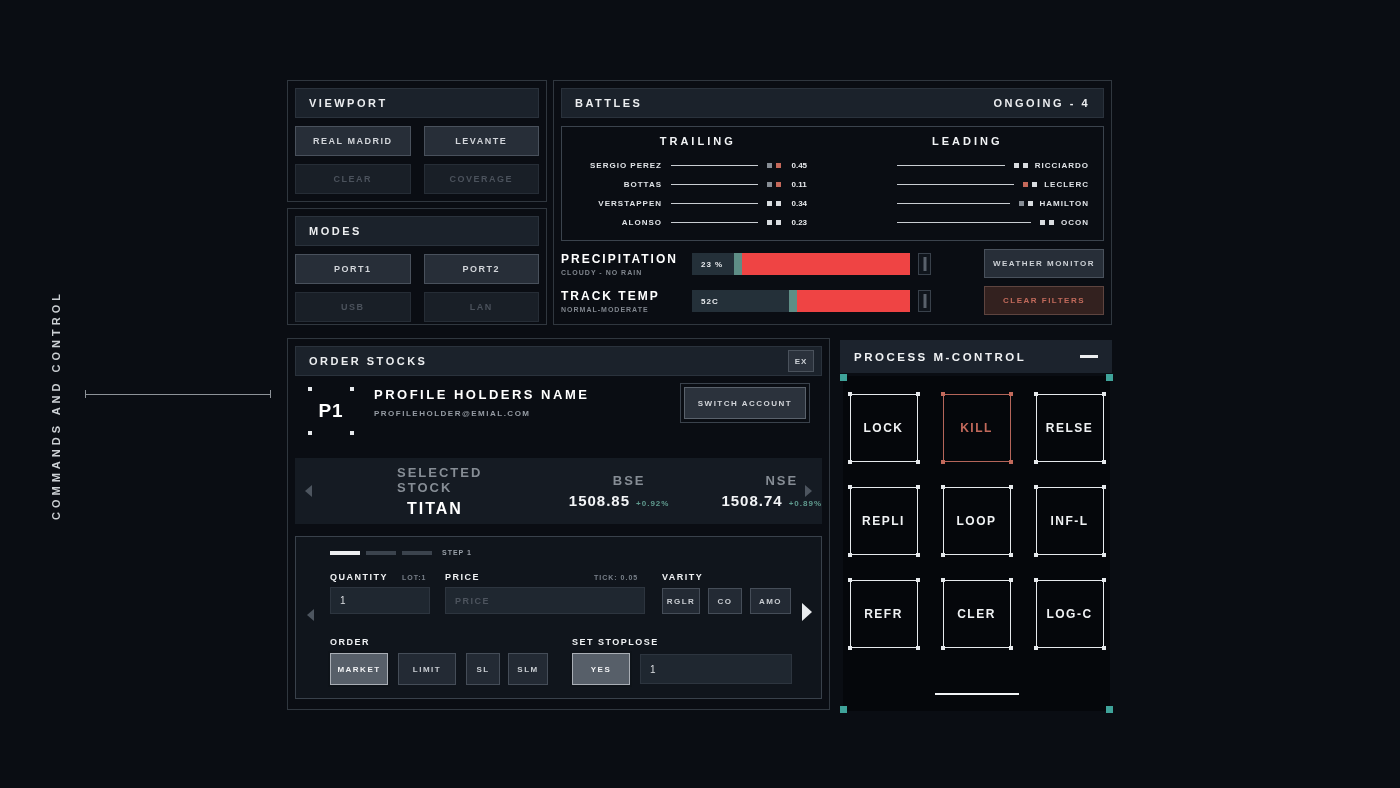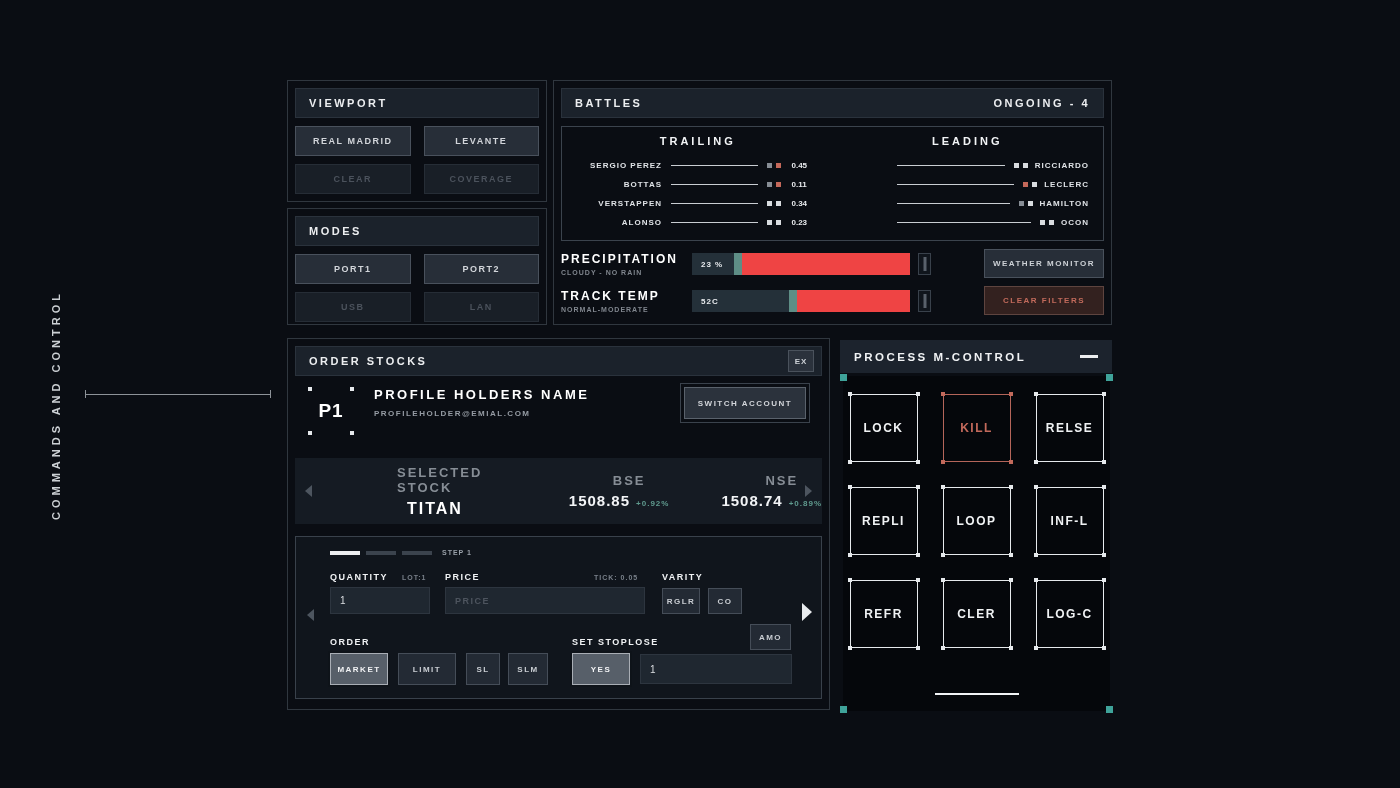--- a/index.html
+++ b/index.html
@@ -323,21 +323,21 @@
     <span class="f-sub" style="left:106px; top:37px;">LOT:1</span>
     <span class="f-label" style="left:149px; top:35px;">PRICE</span>
     <span class="f-sub" style="left:298px; top:37px;">TICK: 0.05</span>
     <span class="f-label" style="left:366px; top:35px;">VARITY</span>
 
     <input class="f-input" style="left: 34px; top: 50px; width: 100px; height: 27px;" value="1">
     <input class="f-input" style="left: 149px; top: 50px; width: 200px; height: 27px;" placeholder="PRICE">
 
     <button class="o-btn plain" style="left:366px; top:51px; width:38px; height:26px;">RGLR</button>
     <button class="o-btn plain" style="left:412px; top:51px; width:34px; height:26px;">CO</button>
-    <button class="o-btn plain" style="left:454px; top:51px; width:41px; height:26px;margin-top:36px;">AMO</button>
+    <button class="o-btn plain" style="left:454px; top:51px; width:41px; height:26px;">AMO</button>
 
     <span class="f-label" style="left:34px;  top:100px;">ORDER</span>
     <span class="f-label" style="left:276px; top:100px;">SET STOPLOSE</span>
 
     <button class="o-btn sel" style="left:34px;  top:116px; width:58px; height:32px;">MARKET</button>
     <button class="o-btn plain" style="left:102px; top:116px; width:58px; height:32px;">LIMIT</button>
     <button class="o-btn plain" style="left:170px; top:116px; width:34px; height:32px;">SL</button>
     <button class="o-btn plain" style="left:212px; top:116px; width:40px; height:32px;">SLM</button>
 
     <button class="o-btn sel" style="left:276px; top:116px; width:58px; height:32px;">YES</button>

